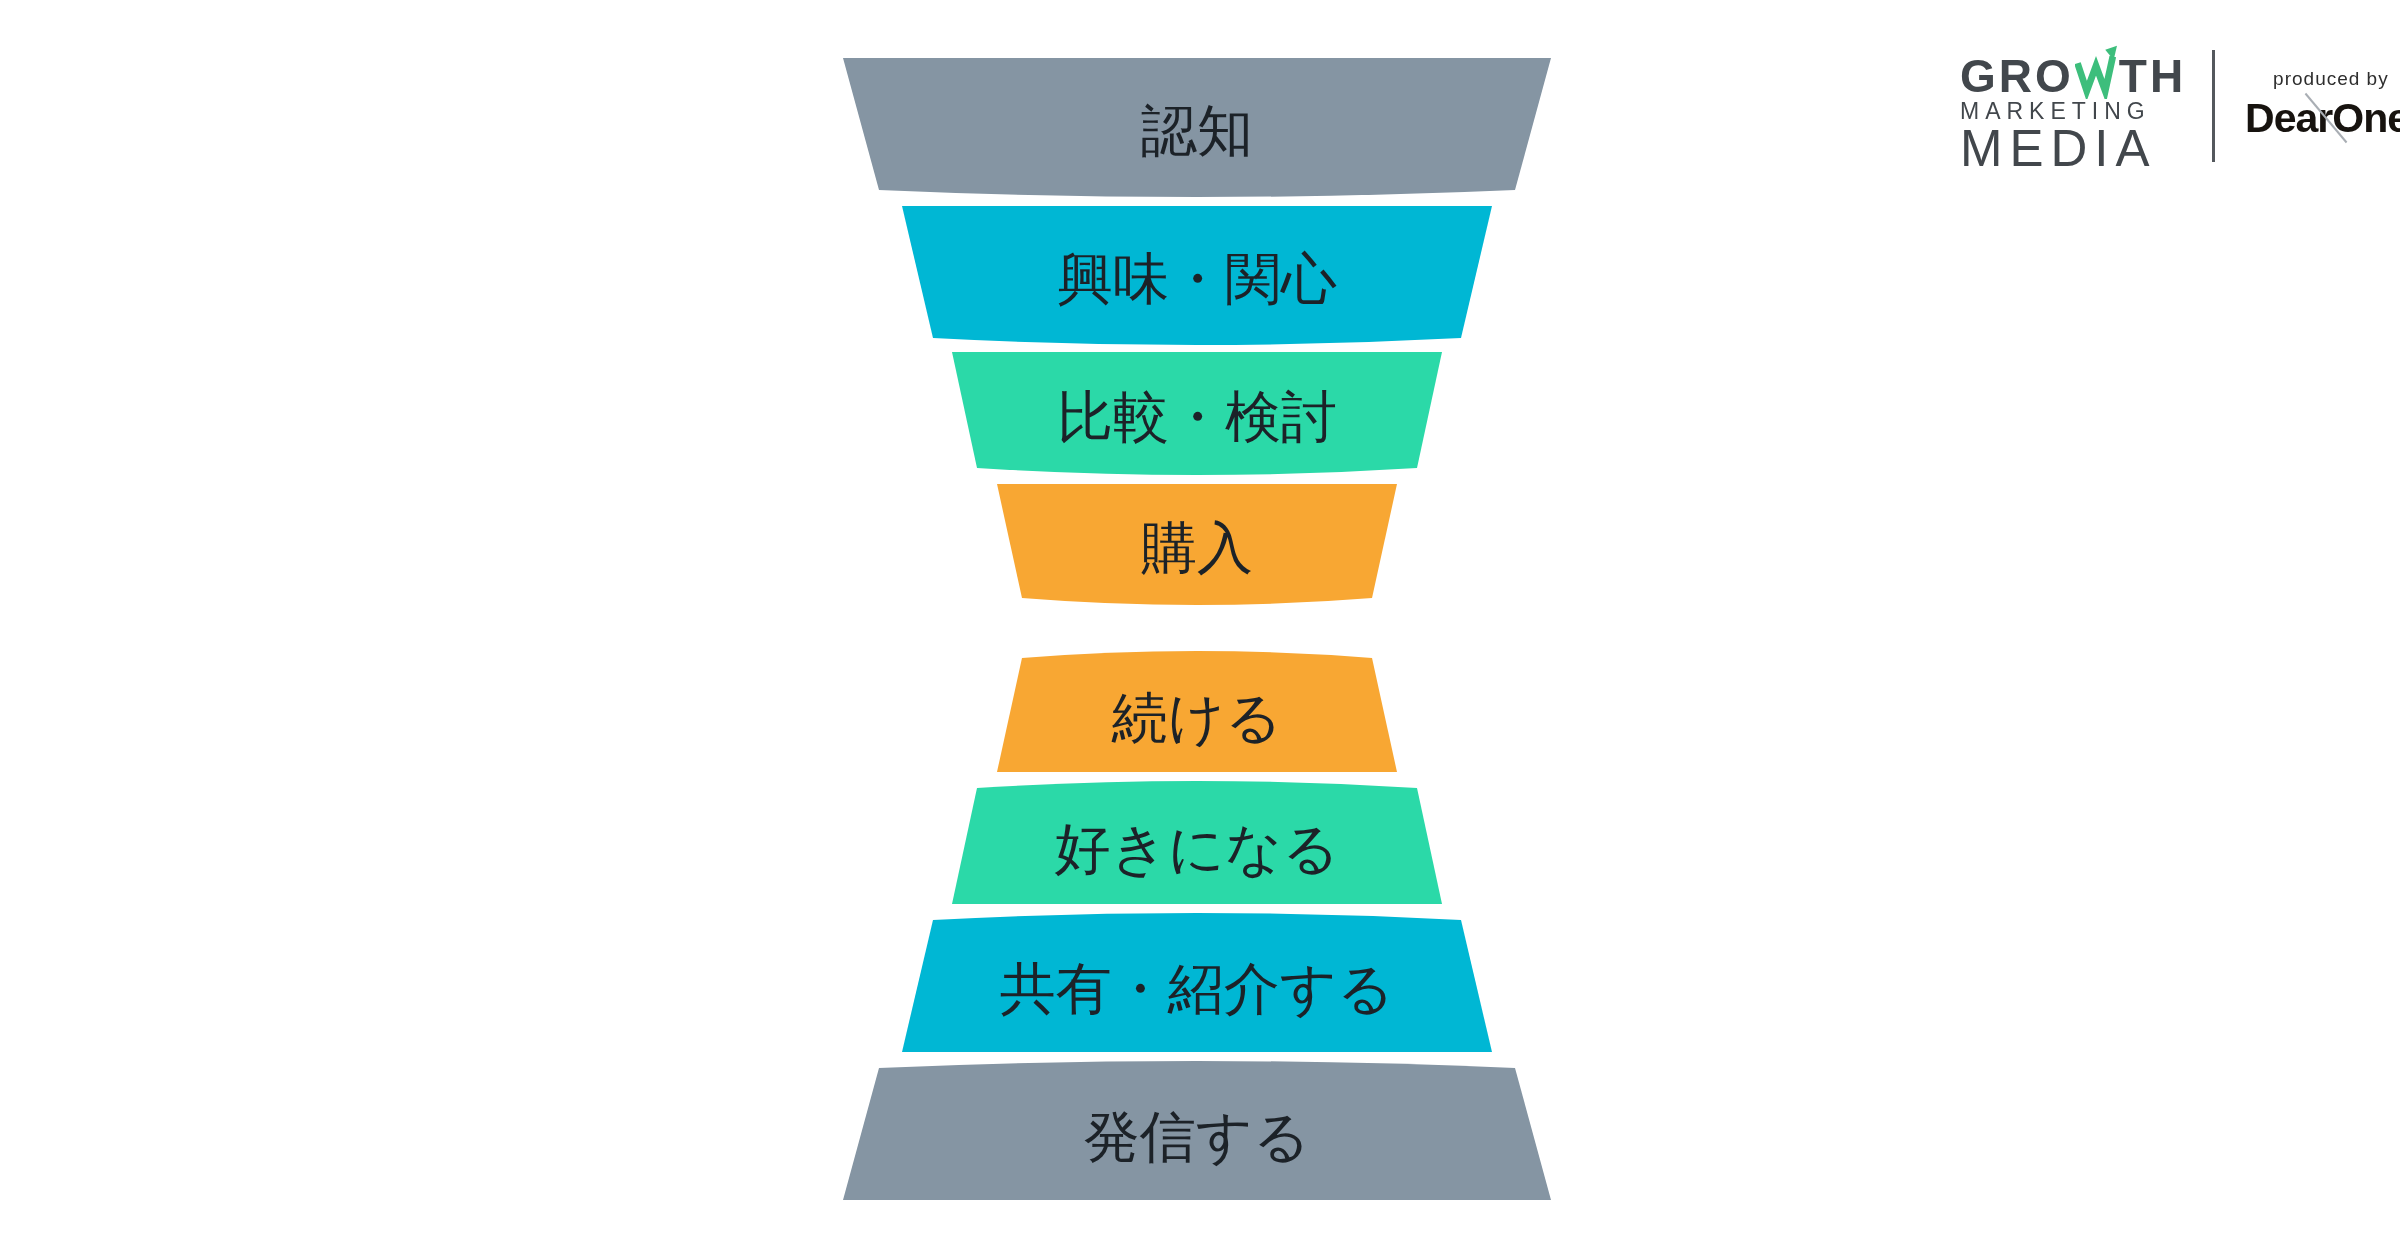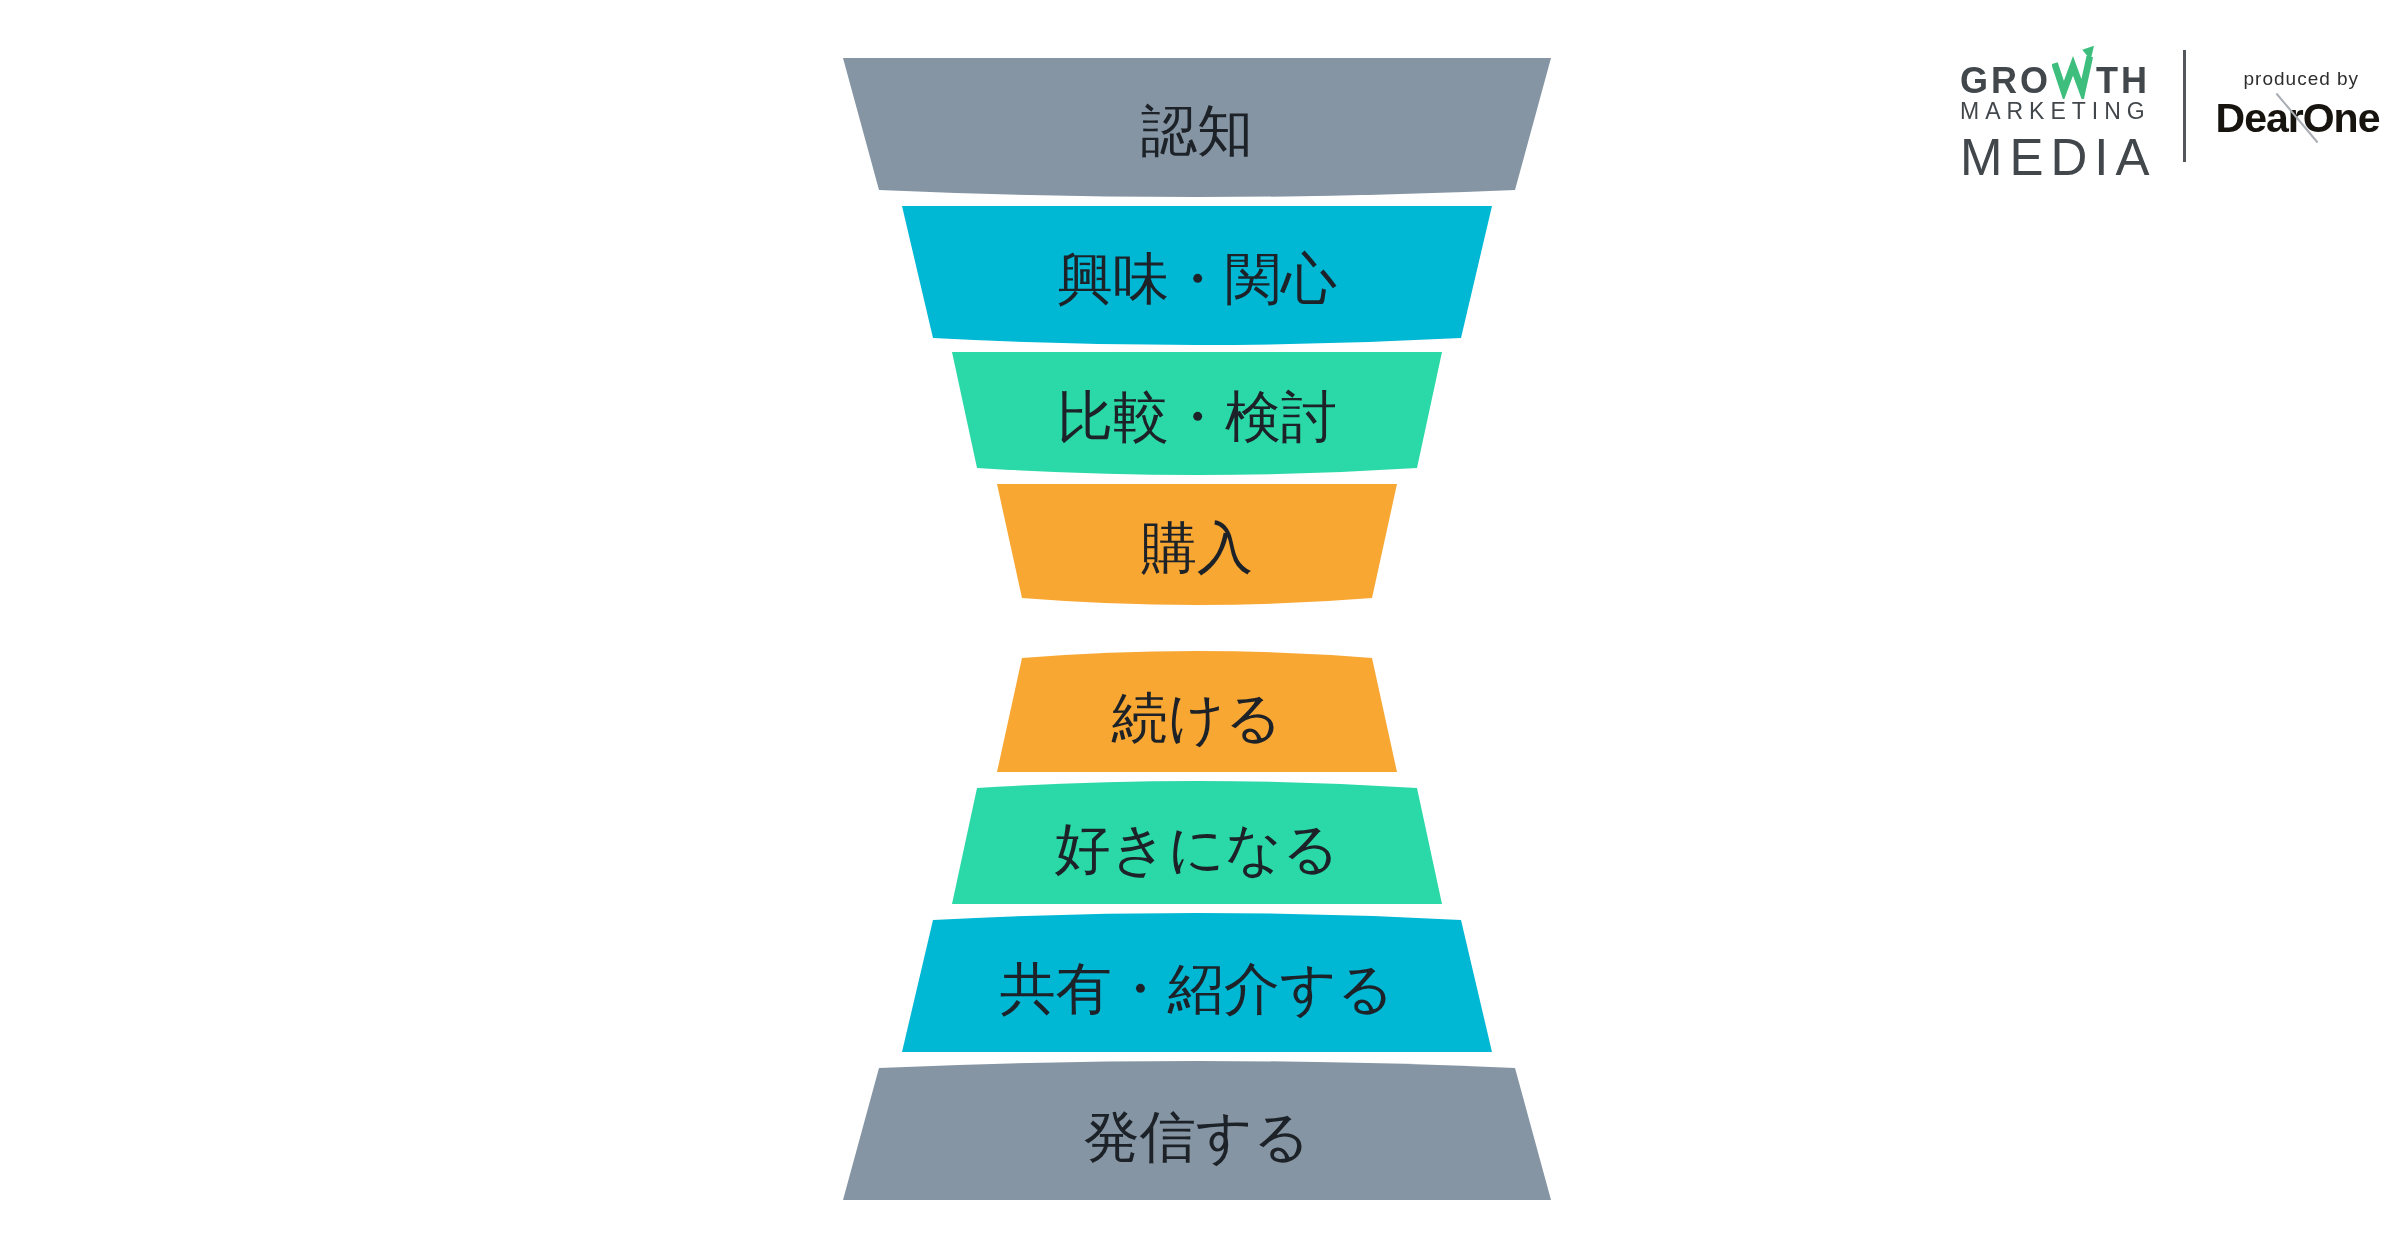--- a/index.html
+++ b/index.html
@@ -7,26 +7,26 @@
               font-family:"Liberation Sans", sans-serif; }
   .stage { position:relative; width:2400px; height:1260px; background:#ffffff; }
 
   
   #funnel-svg { position:absolute; left:0; top:0; width:2400px; height:1260px; }
   #funnel-svg text { font-family:"Liberation Sans", sans-serif; font-weight:400; }
 
   
   .brand-area { position:absolute; left:1960px; top:42px; display:flex; align-items:flex-start; }
   .gm-logo { color:#42474C; }
-  .gm-line1 { display:flex; align-items:flex-end; font-size:36px; font-weight:700;
+  .gm-line1 { display:flex; align-items:flex-end; font-size:46px; font-weight:700;
               letter-spacing:3px; line-height:1; height:58px; }
   .gm-line1 span { display:block; padding-bottom:1px; }
   .growth-arrow { width:42px; height:58px; margin:0 2px 1px 1px; flex:0 0 auto; }
   .gm-line2 { font-size:23px; font-weight:500; letter-spacing:6px; line-height:1; }
-  .gm-line3 { font-size:51px; font-weight:500; letter-spacing:7px; margin-top:9px; line-height:1; }
+  .gm-line3 { font-size:51px; font-weight:500; letter-spacing:7px; margin-top:0; line-height:1; }
 
   .logo-divider { width:3px; height:112px; background:#54585D; margin:8px 30px 0 26px; }
 
   .producer-block { padding-top:26px; }
   .produced-by { font-size:19px; letter-spacing:1px; color:#2E2E2E; font-weight:400;margin-left:28px; }
   .dearone { position:relative; display:inline-block; margin-top:8px; font-size:41px;
              font-weight:700; letter-spacing:-1px; color:#17130F; line-height:1; }
   .dearone-slash { position:absolute; left:49%; top:-12px; width:2px; height:64px;
                    background:#A9AEB4; transform:rotate(-40deg); }
 </style>

